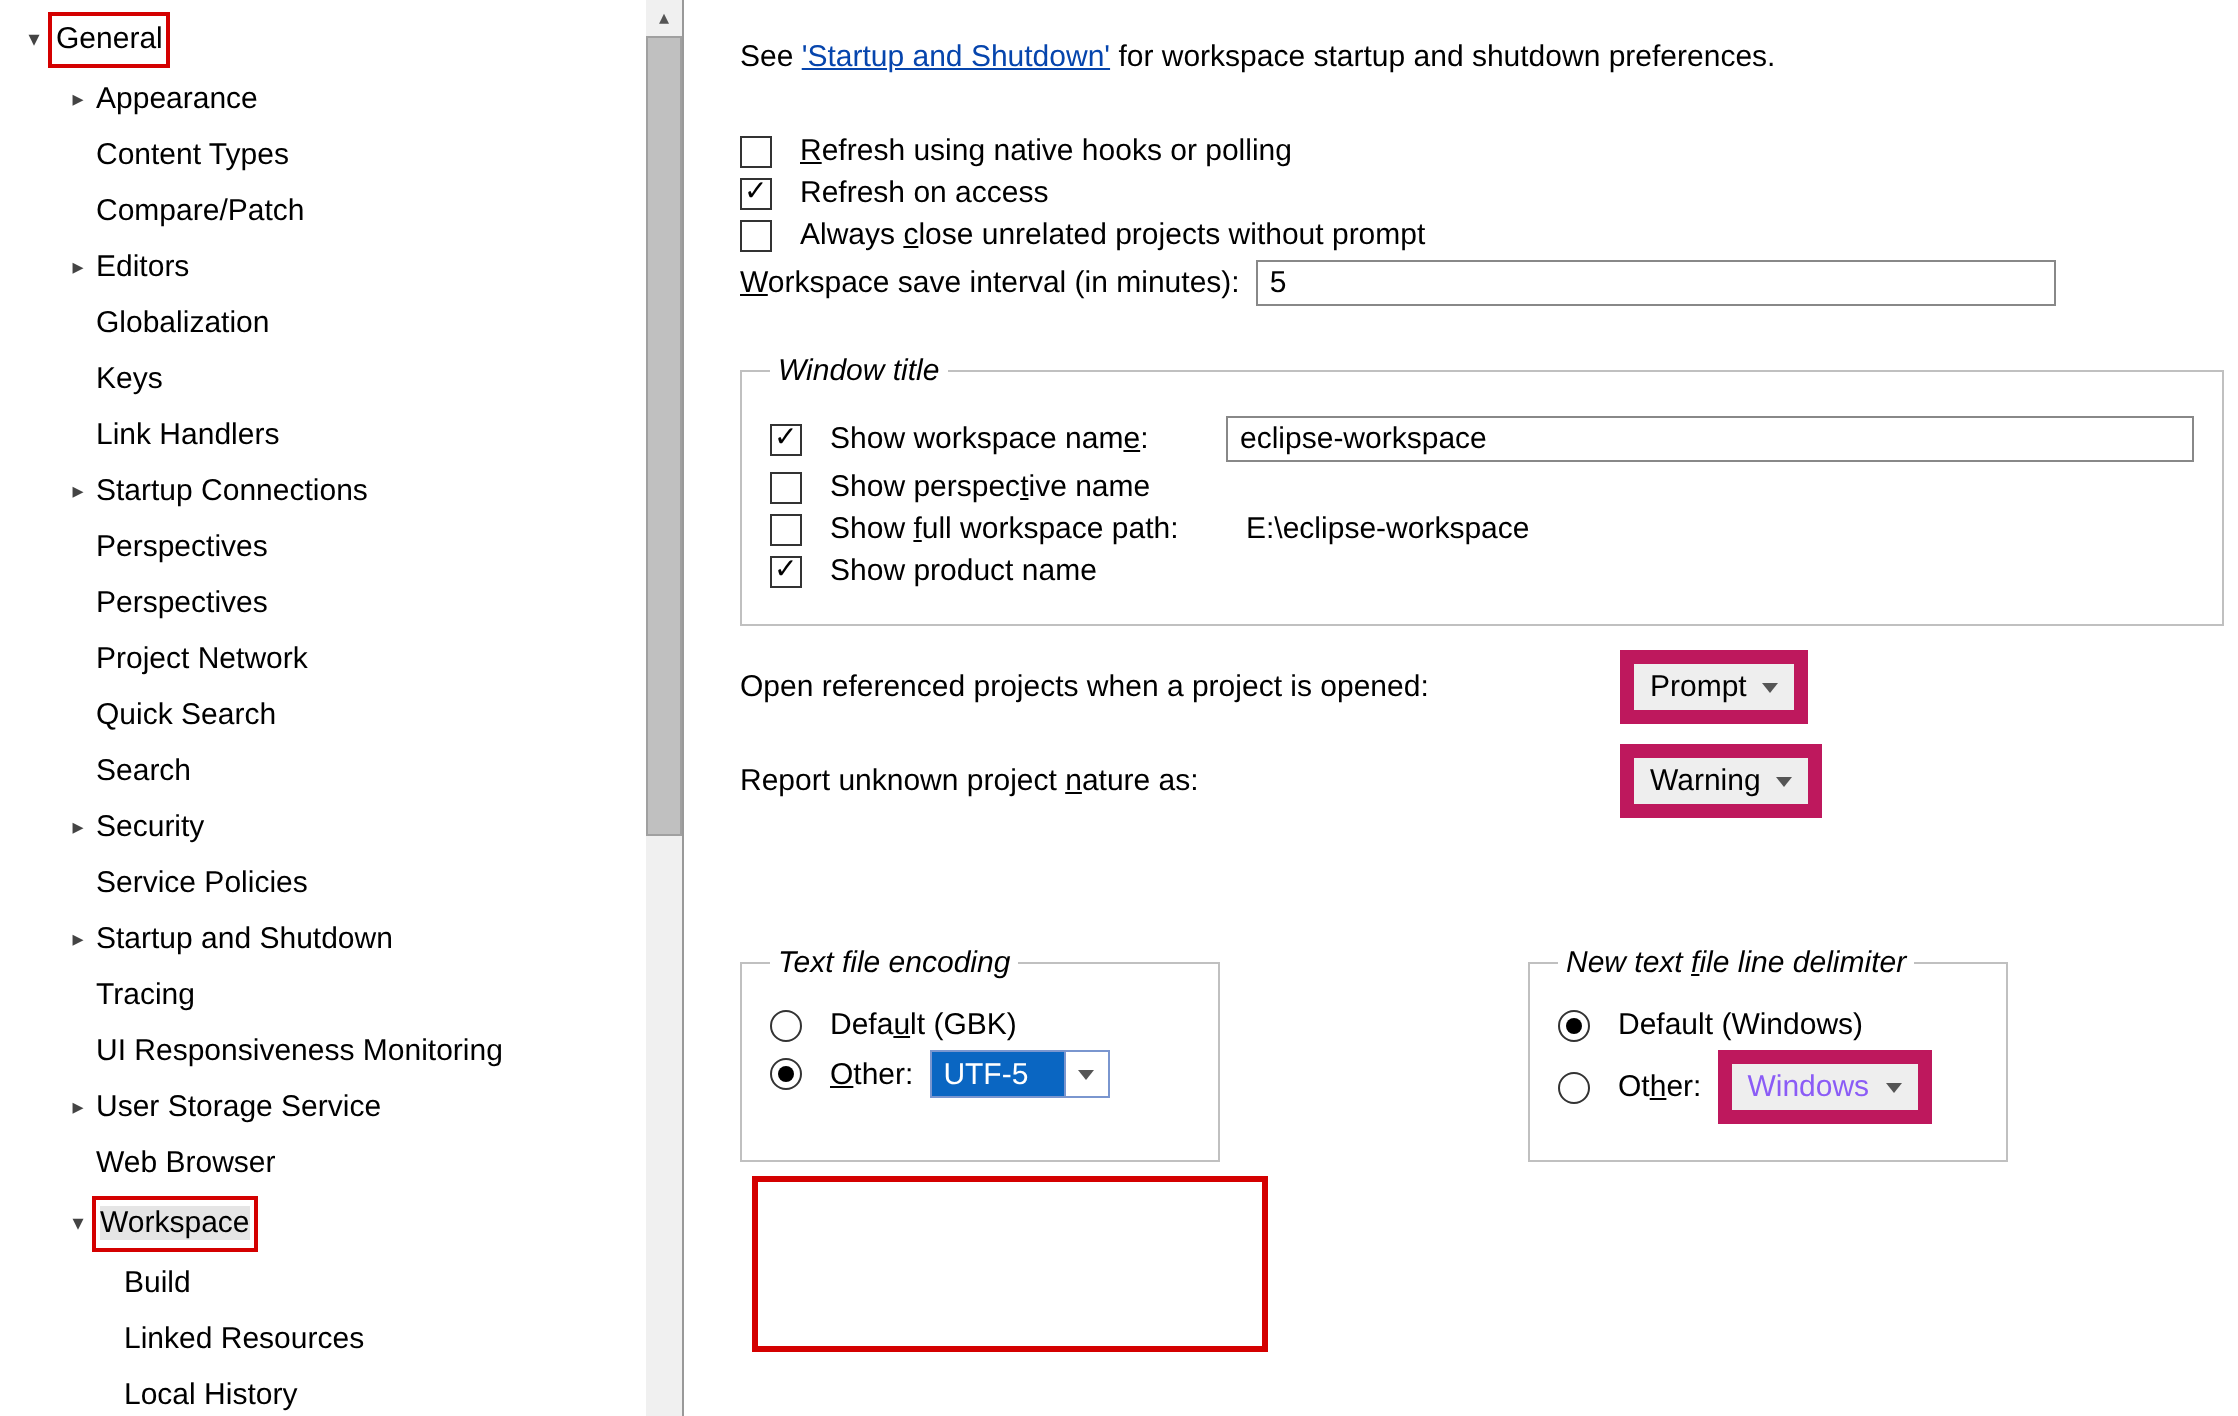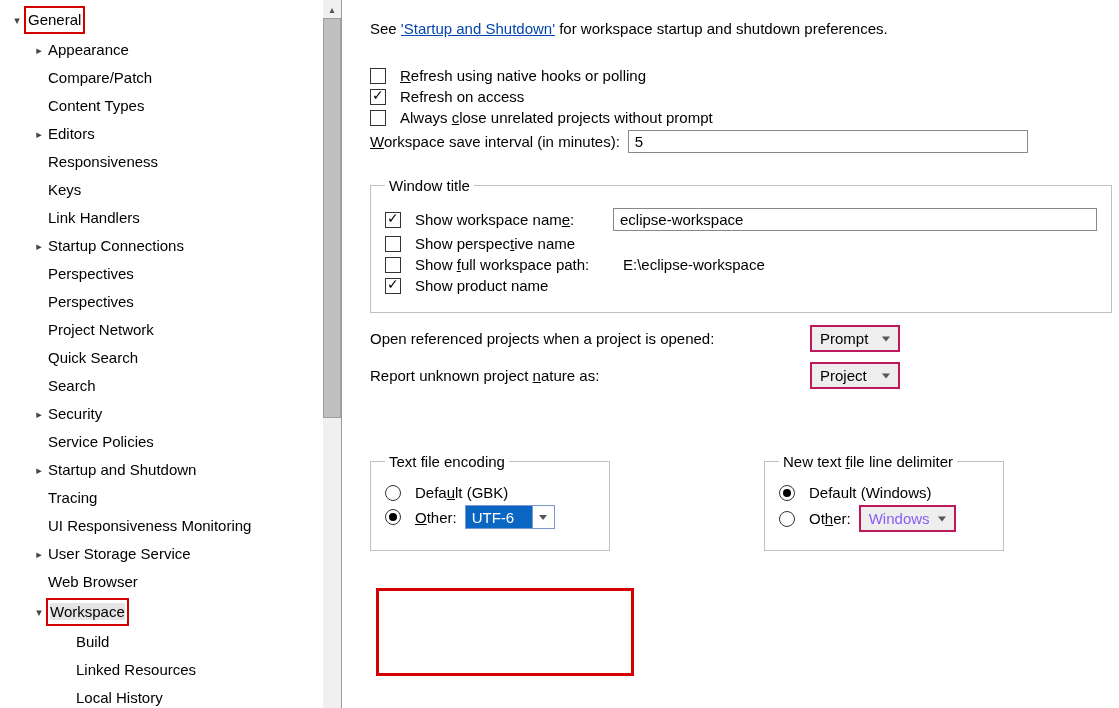--- a/index.html
+++ b/index.html
@@ -52,21 +52,21 @@
     align-items: center;
     padding: 2px 0 2px 0;
     line-height: 24px;
     white-space: nowrap;
     cursor: default;
   }
   .ti-exp { width: 18px; text-align: center; font-size: 11px; color: #444; }
   .ti-lbl {}
   .indent-0 { padding-left: 8px; }
   .indent-1 { padding-left: 30px; }
-  .indent-2 { padding-left: 58px; }
+  .indent-2 { padding-left: 44px; }
   .selected .ti-lbl { background: #e5e5e5; }
   .redbox-tight {
     border: 2px solid #d40000;
     padding: 0 2px;
     margin-left: -2px;
   }
   
   .content {
     flex: 1;
     padding: 16px 0 0 28px;
@@ -113,21 +113,21 @@
   label { cursor: default; }
   .underline-key { text-decoration: underline; }
   .textbox {
     border: 1px solid #888;
     padding: 2px 6px;
     font: inherit;
     background: #fff;
   }
   .textbox.wide { flex: 1; min-width: 0; }
   .select {
-    border: 2px solid #be185d;
+    border: 7px solid #be185d;
     background: #eeeeee;
     padding: 3px 24px 3px 8px;
     font: inherit;
     position: relative;
     display: inline-flex;
     align-items: center;
     min-width: 90px;
   }
   .select::after {
     content: "";
@@ -170,21 +170,21 @@
     border-right: 4px solid transparent;
     border-top: 5px solid #555;
   }
   fieldset {
     border: 1px solid #c0c0c0;
     margin: 24px 0 12px 0;
     padding: 10px 14px 14px 14px;
     width: 99%;
   }
   fieldset.small { width: auto; display: inline-block; vertical-align: top; margin-right: 50px; min-width: 240px; }
-  legend { padding: 0 4px; }
+  legend { padding: 0 4px; font-style: italic; }
   .pair-row { display: flex; align-items: center; margin: 10px 0; gap: 10px; }
   .pair-row .label { min-width: 430px; }
   .encoding-wrap { display: flex; gap: 104px; margin-top: 40px; }
   .redbox-encoding {
     position: absolute;
     border: 3px solid #d40000;
     left: 376px;
     top: 588px;
     width: 258px;
     height: 88px;
@@ -199,33 +199,33 @@
     <div class="tree-item indent-0">
       <span class="ti-exp">▾</span>
       <span class="redbox-tight"><span class="ti-lbl">General</span></span>
     </div>
     <div class="tree-item indent-1">
       <span class="ti-exp">▸</span>
       <span class="ti-lbl">Appearance</span>
     </div>
     <div class="tree-item indent-1">
       <span class="ti-exp"></span>
+      <span class="ti-lbl">Content Types</span>
+    </div>
+    <div class="tree-item indent-1">
+      <span class="ti-exp"></span>
       <span class="ti-lbl">Compare/Patch</span>
     </div>
     <div class="tree-item indent-1">
-      <span class="ti-exp"></span>
-      <span class="ti-lbl">Content Types</span>
-    </div>
-    <div class="tree-item indent-1">
       <span class="ti-exp">▸</span>
       <span class="ti-lbl">Editors</span>
     </div>
     <div class="tree-item indent-1">
       <span class="ti-exp"></span>
-      <span class="ti-lbl">Responsiveness</span>
+      <span class="ti-lbl">Globalization</span>
     </div>
     <div class="tree-item indent-1">
       <span class="ti-exp"></span>
       <span class="ti-lbl">Keys</span>
     </div>
     <div class="tree-item indent-1">
       <span class="ti-exp"></span>
       <span class="ti-lbl">Link Handlers</span>
     </div>
     <div class="tree-item indent-1">
@@ -351,37 +351,37 @@
 
   <div class="pair-row">
     <span class="label">Open referenced projects when a project is opened:</span>
     <span class="select">
         <span>Prompt</span>
       </span>
   </div>
   <div class="pair-row">
     <span class="label">Report unknown project <span class="underline-key">n</span>ature as:</span>
     <span class="select">
-        <span>Project</span>
+        <span>Warning</span>
       </span>
   </div>
 
 
   <div class="encoding-wrap">
     <fieldset class="small">
       <legend>Text file encoding</legend>
       <div class="row">
         <input type="radio" class="radio" name="enc" style="">
         <label>Defa<span class="underline-key">u</span>lt (GBK)</label>
       </div>
       <div class="row">
         <input type="radio" class="radio" name="enc" checked="" style="">
         <label><span class="underline-key">O</span>ther:</label>
         <span class="combo-editable">
-          <span class="val">UTF-6</span>
+          <span class="val">UTF-5</span>
           <span class="btn"></span>
         </span>
       </div>
     </fieldset>
 
     <fieldset class="small">
       <legend>New text <span class="underline-key">f</span>ile line delimiter</legend>
       <div class="row">
         <input type="radio" class="radio" name="delim" checked="" style="">
         <label>Default (Windows)</label>

